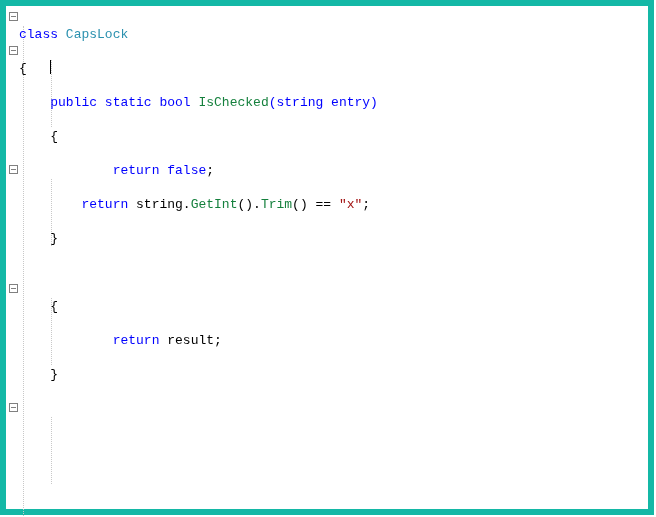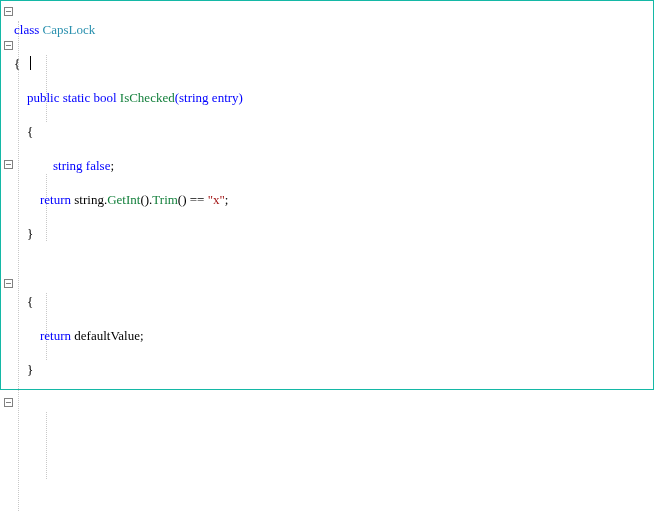--- a/index.html
+++ b/index.html
@@ -4,25 +4,25 @@
 <style>
   html, body {
     margin: 0;
     padding: 0;
     width: 656px;
     height: 517px;
     background: #fff;
     overflow: hidden;
   }
   .editor {
-    border: 1px solid #14b8a6;
+    border: 6px solid #14b8a6;
     width: 654px;
-    height: 390px;
+    height: 515px;
     background: #fff;
-    font-family: Liberation Serif, serif;
+    font-family: Liberation Mono, monospace;
     font-size: 13px;
     line-height: 17px;
     position: relative;
     box-sizing: border-box;
   }
   .gutter {
     position: absolute;
     left: 0;
     top: 0;
     width: 18px;
@@ -93,26 +93,26 @@
   <div class="guide" style="left:45px; top:54px; height:67px"></div>
   <div class="guide" style="left:45px; top:173px; height:67px"></div>
   <div class="guide" style="left:45px; top:292px; height:67px"></div>
   <div class="guide" style="left:45px; top:411px; height:67px"></div>
 
   <div class="code">
 <div class="line"><span class="kw">class</span> <span class="type">CapsLock</span></div>
 <div class="line"><span>{</span>   <span class="cursor"></span></div>
 <div class="line">    <span class="kw">public static bool</span> <span class="mname">IsChecked</span><span class="kw">(string entry)</span></div>
 <div class="line">    <span>{</span></div>
-<div class="line">            <span class="kw">string false</span><span>;</span></div>
+<div class="line">            <span class="kw">return false</span><span>;</span></div>
 <div class="line">        <span class="kw">return</span><span> string.</span><span class="mname">GetInt</span><span>().</span><span class="mname">Trim</span><span>() == </span><span class="str">"x"</span><span>;</span></div>
 <div class="line">    <span>}</span></div>
 <div class="line"><span></span></div>
 <div class="line">    <span>{</span></div>
-<div class="line">        <span class="kw">return</span><span> defaultValue;</span></div>
+<div class="line">            <span class="kw">return</span><span> result;</span></div>
 <div class="line">    <span>}</span></div>
 
 
 
 
 
 
 
 
 

